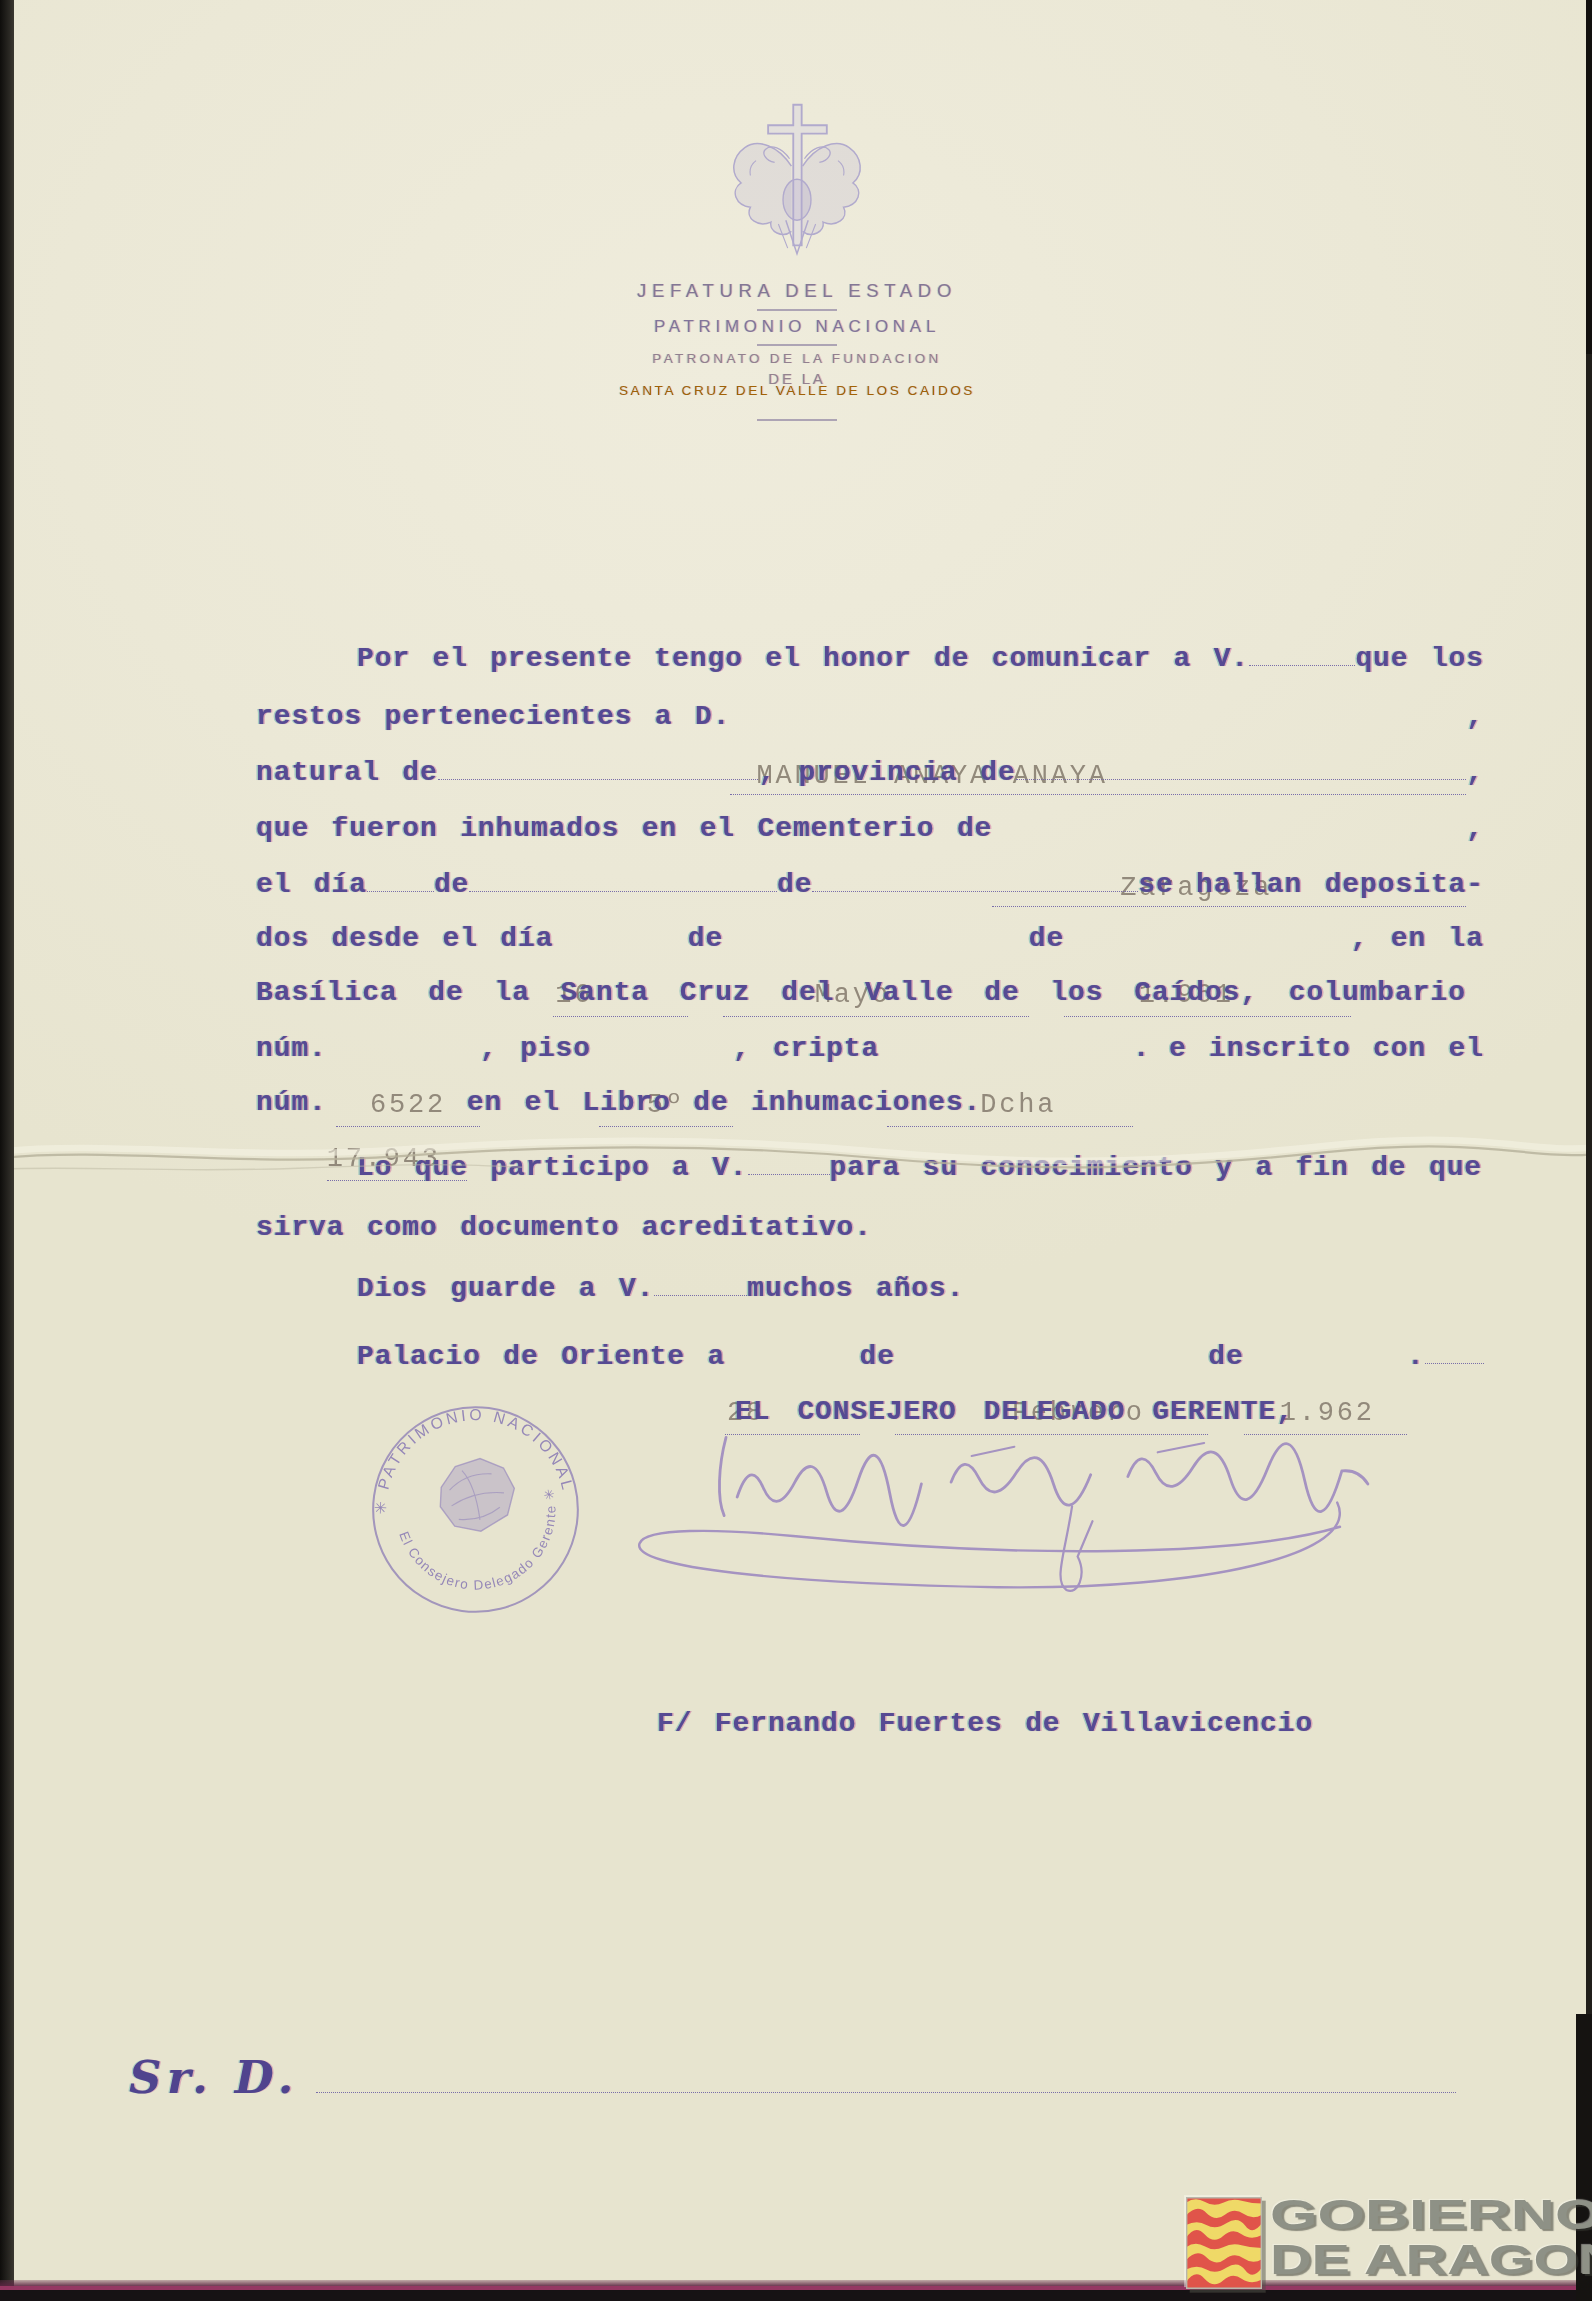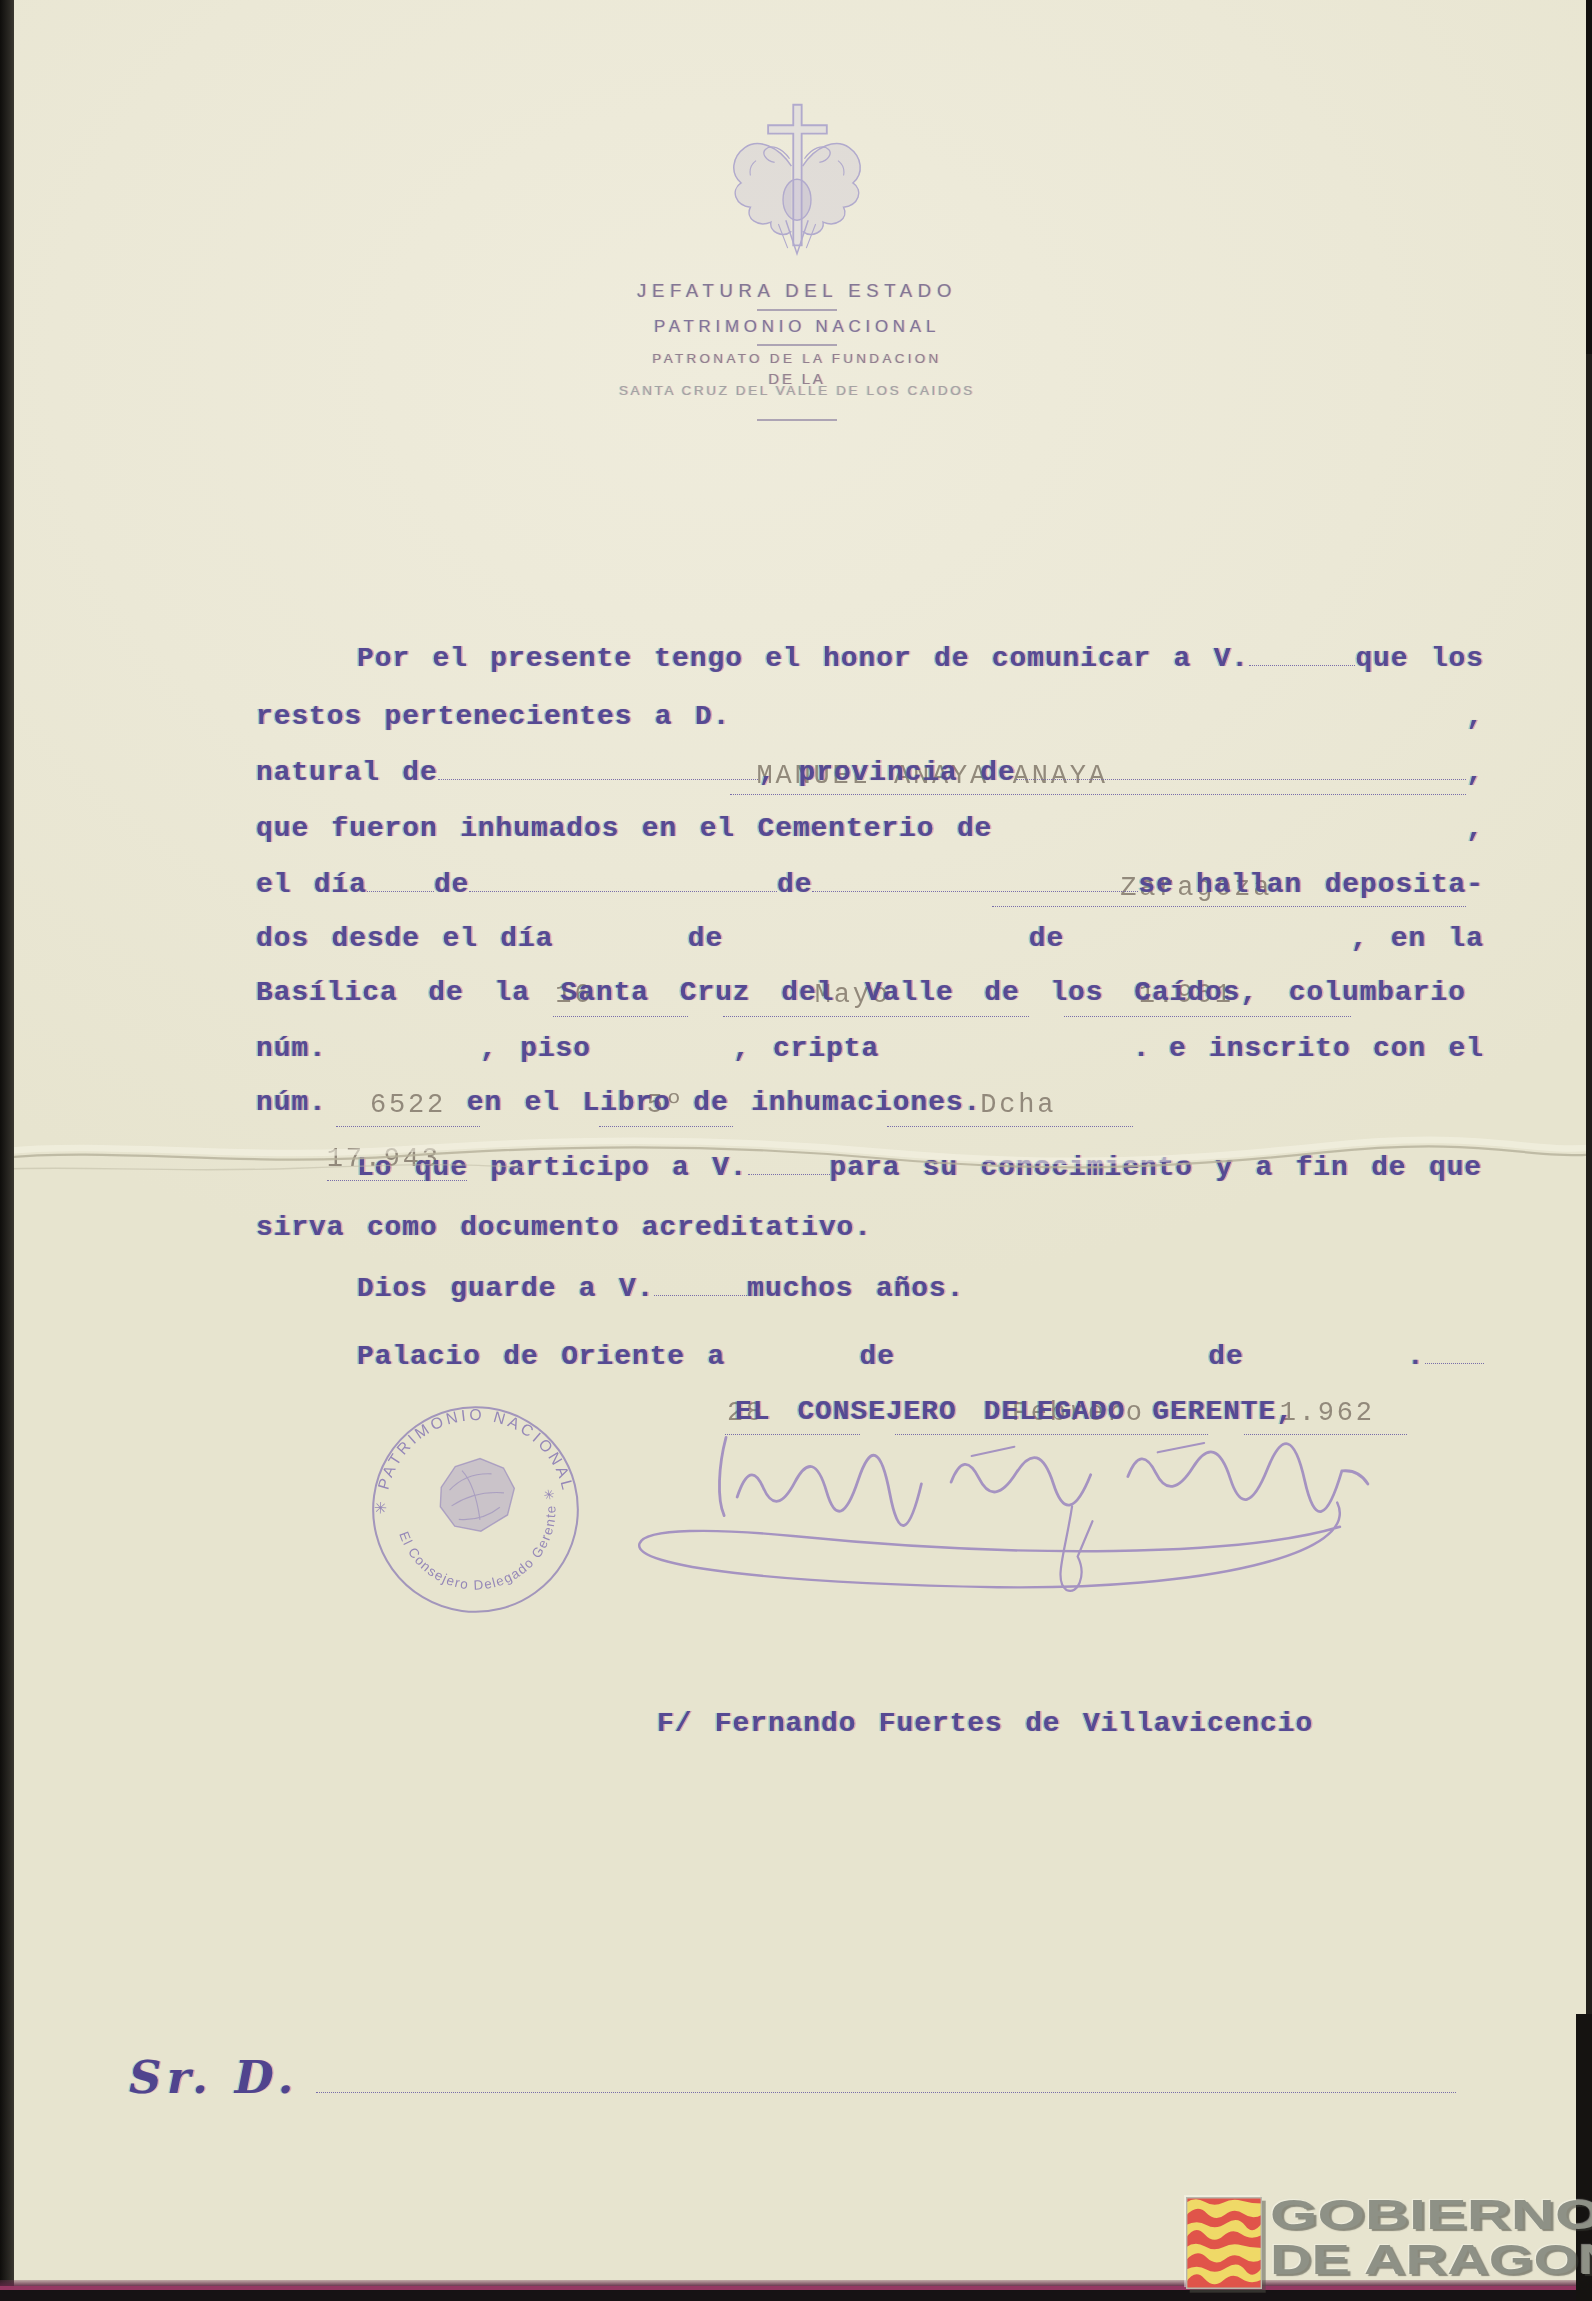--- a/index.html
+++ b/index.html
@@ -30,21 +30,21 @@
   .edge-bottom-magenta{ position:absolute; left:0; right:0; top:2286px; height:5.6px; background:#953763; z-index:40;}
   .edge-bottom-black{ position:absolute; left:0; right:0; top:2290px; bottom:0; background:#161214; z-index:40;}
 
   
   .lh{ position:absolute; left:396px; width:802px; text-align:center; color:#8b7e9d;
        text-shadow:0.9px 0 0 rgba(198,92,142,.30), -0.9px 0 0 rgba(92,158,150,.25); }
   .lh1{ top:280px; font-size:18.6px; letter-spacing:5.6px; font-weight:500; color:#837795;}
   .lh2{ top:317px; font-size:17px; letter-spacing:4.7px; font-weight:500; color:#81759a;}
   .lh3{ top:351px; font-size:13.5px; letter-spacing:3.3px; color:#91808f;}
   .lh4{ top:370px; font-size:15px; letter-spacing:2.8px; color:#93828f;}
-  .lh5{ top:383px; font-size:13.5px; letter-spacing:2.6px; color:#a3a3a3;}
+  .lh5{ top:383px; font-size:13.5px; letter-spacing:2.6px; color:#a16207;}
   .lh-rule{ position:absolute; left:757px; width:80px; height:1.9px; background:#9c92aa; opacity:.8;}
 
   
   .tl{
     position:absolute; display:flex; align-items:baseline; white-space:pre;
     font-family:"Liberation Mono", monospace; font-weight:700; font-size:28px;
     letter-spacing:0.9px; word-spacing:4.7px; color:var(--ink);
     text-shadow:1.5px 0 0 rgba(186,44,130,.32), -1.5px 0 0 rgba(0,145,150,.28), 0 0 0.9px rgba(86,74,147,.35);
   }
   .tl > span{ flex:0 0 auto; }

